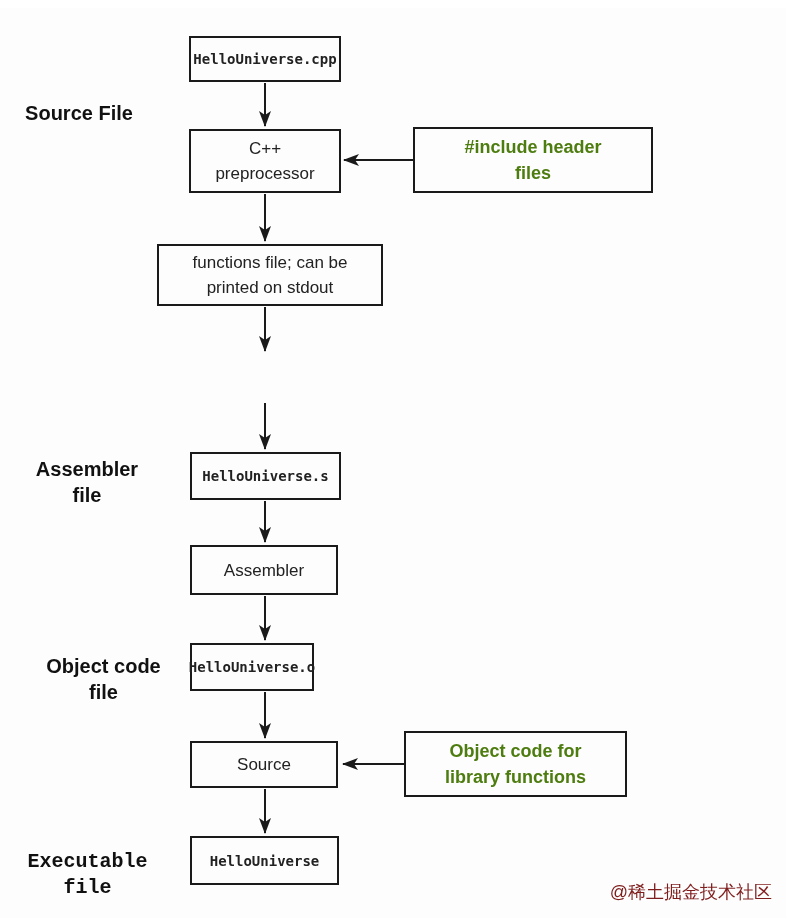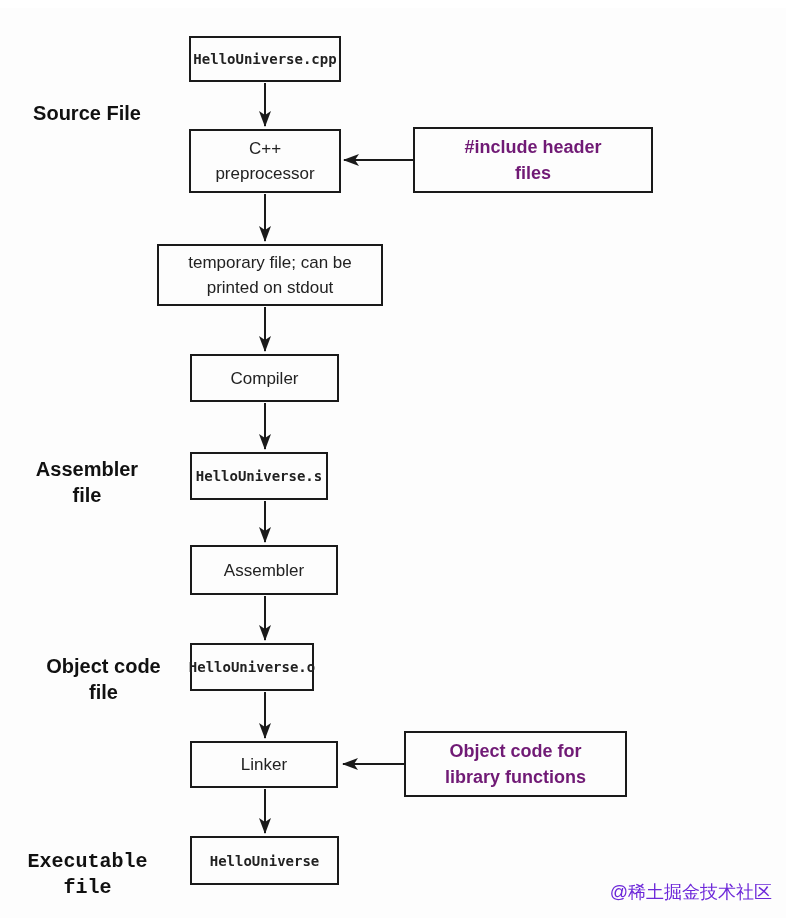--- a/index.html
+++ b/index.html
@@ -43,39 +43,39 @@
     font-family: "DejaVu Sans Mono", monospace;
     font-weight: bold;
     font-size: 14px;
     letter-spacing: 0px;
   }
   .node.annotation {
     font-family: "Liberation Sans", sans-serif;
     font-weight: bold;
     font-size: 18px;
     line-height: 26px;
-    color: #701a75;
+    color: #4d7c0f;
   }
   .side-label {
     position: absolute;
     font-family: "Liberation Sans", sans-serif;
     font-weight: bold;
     font-size: 20px;
     line-height: 26px;
     color: #111111;
     text-align: center;
     white-space: pre-line;
   }
   .watermark {
     position: absolute;
     right: 14px;
     top: 872px;
     font-family: "Liberation Sans", sans-serif;
     font-size: 18px;
-    color: #6d28d9;
+    color: #7f1d1d;
   }
 </style>
 </head>
 <body>
 
 <div class="canvas">
 
   <svg class="arrow-layer" viewBox="0 0 786 918" xmlns="http://www.w3.org/2000/svg">
     <defs>
       <marker id="ah" viewBox="0 0 16 12" refX="15" refY="6" markerWidth="16" markerHeight="12" markerUnits="userSpaceOnUse" orient="auto">
@@ -94,42 +94,41 @@
       <line x1="413" y1="152" x2="344" y2="152" marker-end="url(#ah)"></line>
       <line x1="404" y1="756" x2="343" y2="756" marker-end="url(#ah)"></line>
     </g>
   </svg>
 
   <div class="node mono" style="left:189px; top:28px;  width:152px; height:46px;">HelloUniverse.cpp</div>
 
   <div class="node sans" style="left:189px; top:121px; width:152px; height:64px;">C++
 preprocessor</div>
 
-  <div class="node sans" style="left:157px; top:236px; width:226px; height:62px;">temporary file; can be
+  <div class="node sans" style="left:157px; top:236px; width:226px; height:62px;">functions file; can be
 printed on stdout</div>
 
-  <div class="node sans" style="left:190px; top:346px; width:149px; height:48px;">Compiler</div>
 
-  <div class="node mono" style="left:190px; top:444px; width:138px; height:48px;">HelloUniverse.s</div>
+  <div class="node mono" style="left:190px; top:444px; width:151px; height:48px;">HelloUniverse.s</div>
 
   <div class="node sans" style="left:190px; top:537px; width:148px; height:50px;">Assembler</div>
 
   <div class="node mono" style="left:190px; top:635px; width:124px; height:48px;">HelloUniverse.o</div>
 
-  <div class="node sans" style="left:190px; top:733px; width:148px; height:47px;">Linker</div>
+  <div class="node sans" style="left:190px; top:733px; width:148px; height:47px;">Source</div>
 
   <div class="node mono" style="left:190px; top:828px; width:149px; height:49px;">HelloUniverse</div>
 
   <div class="node annotation" style="left:413px; top:119px; width:240px; height:66px;">#include header
 files</div>
 
   <div class="node annotation" style="left:404px; top:723px; width:223px; height:66px;text-align:center;">Object code for
 library functions</div>
 
-  <div class="side-label" style="left:17px; top:92px;  width:140px;">Source File</div>
+  <div class="side-label" style="left:9px; top:92px;  width:140px;">Source File</div>
 
   <div class="side-label" style="left:17px; top:448px; width:140px;">Assembler
 file</div>
 
   <div class="side-label" style="left:26px; top:645px; width:155px;">Object code
 file</div>
 
   <div class="side-label" style="left:15px; top:841px; width:145px;font-family:Liberation Mono, monospace;">Executable
 file</div>
 

